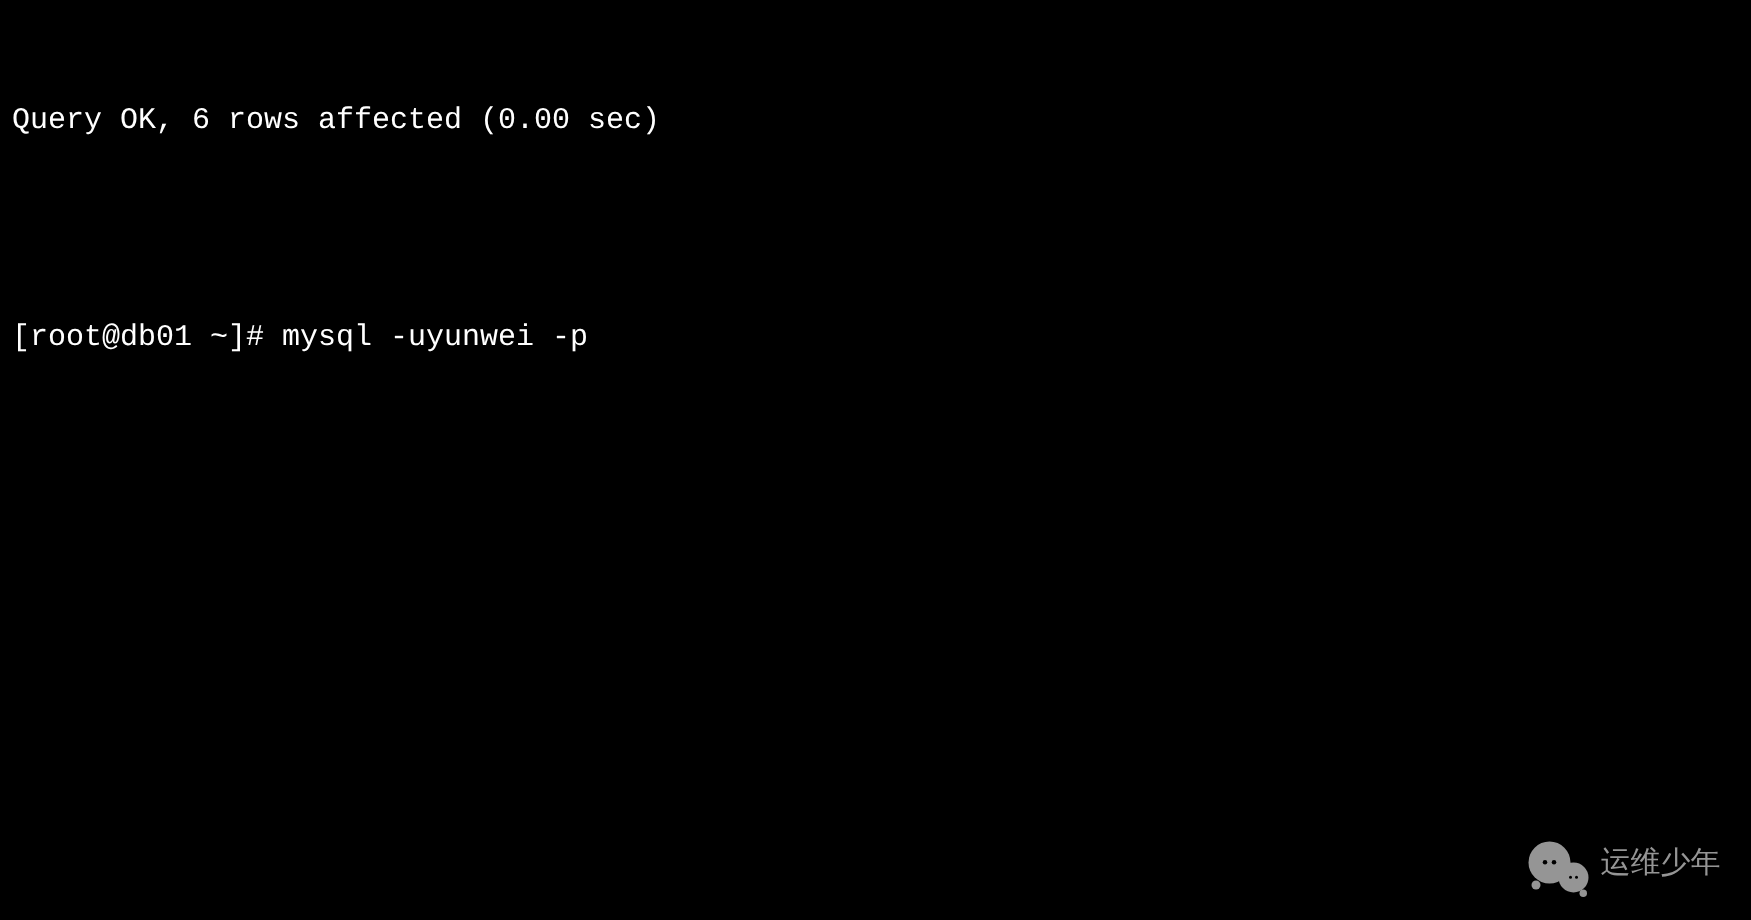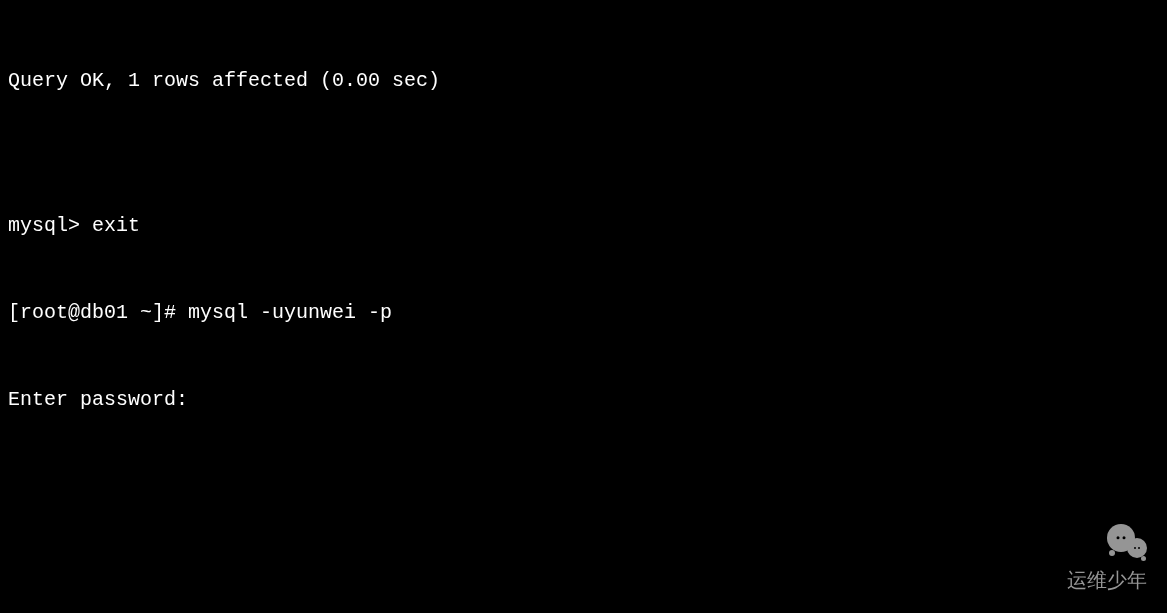--- a/index.html
+++ b/index.html
@@ -23,24 +23,23 @@
       white-space: pre;
     }
     .line {
       display: block;
     }
     .watermark {
       position: absolute;
       right: 20px;
       bottom: 18px;
       display: flex;
-      align-items: flex-end;
+      align-items: flex-start;
       gap: 8px;
       opacity: 0.85;
-      flex-direction: column;
     }
     .watermark-icon {
       position: relative;
       width: 40px;
       height: 34px;
     }
     .bubble {
       position: absolute;
       border-radius: 50%;
       background-color: #b0b0b0;
@@ -99,25 +98,23 @@
     .watermark-text {
       color: #b0b0b0;
       font-family: "Microsoft YaHei", sans-serif;
       font-size: 20px;
     }
   </style>
 </head>
 <body>
 
 <div class="terminal">
-  <span class="line">Query OK, 1 rows affected (0.00 sec)</span>
+  <span class="line">Query OK, 6 rows affected (0.00 sec)</span>
   <span class="line"></span>
-  <span class="line">mysql&gt; exit</span>
   <span class="line">[root@db01 ~]# mysql -uyunwei -p</span>
-  <span class="line">Enter password:</span>
   
   
   
   <span class="line"></span>
   
   <span class="line"></span>
   
   
   
   <span class="line"></span>

